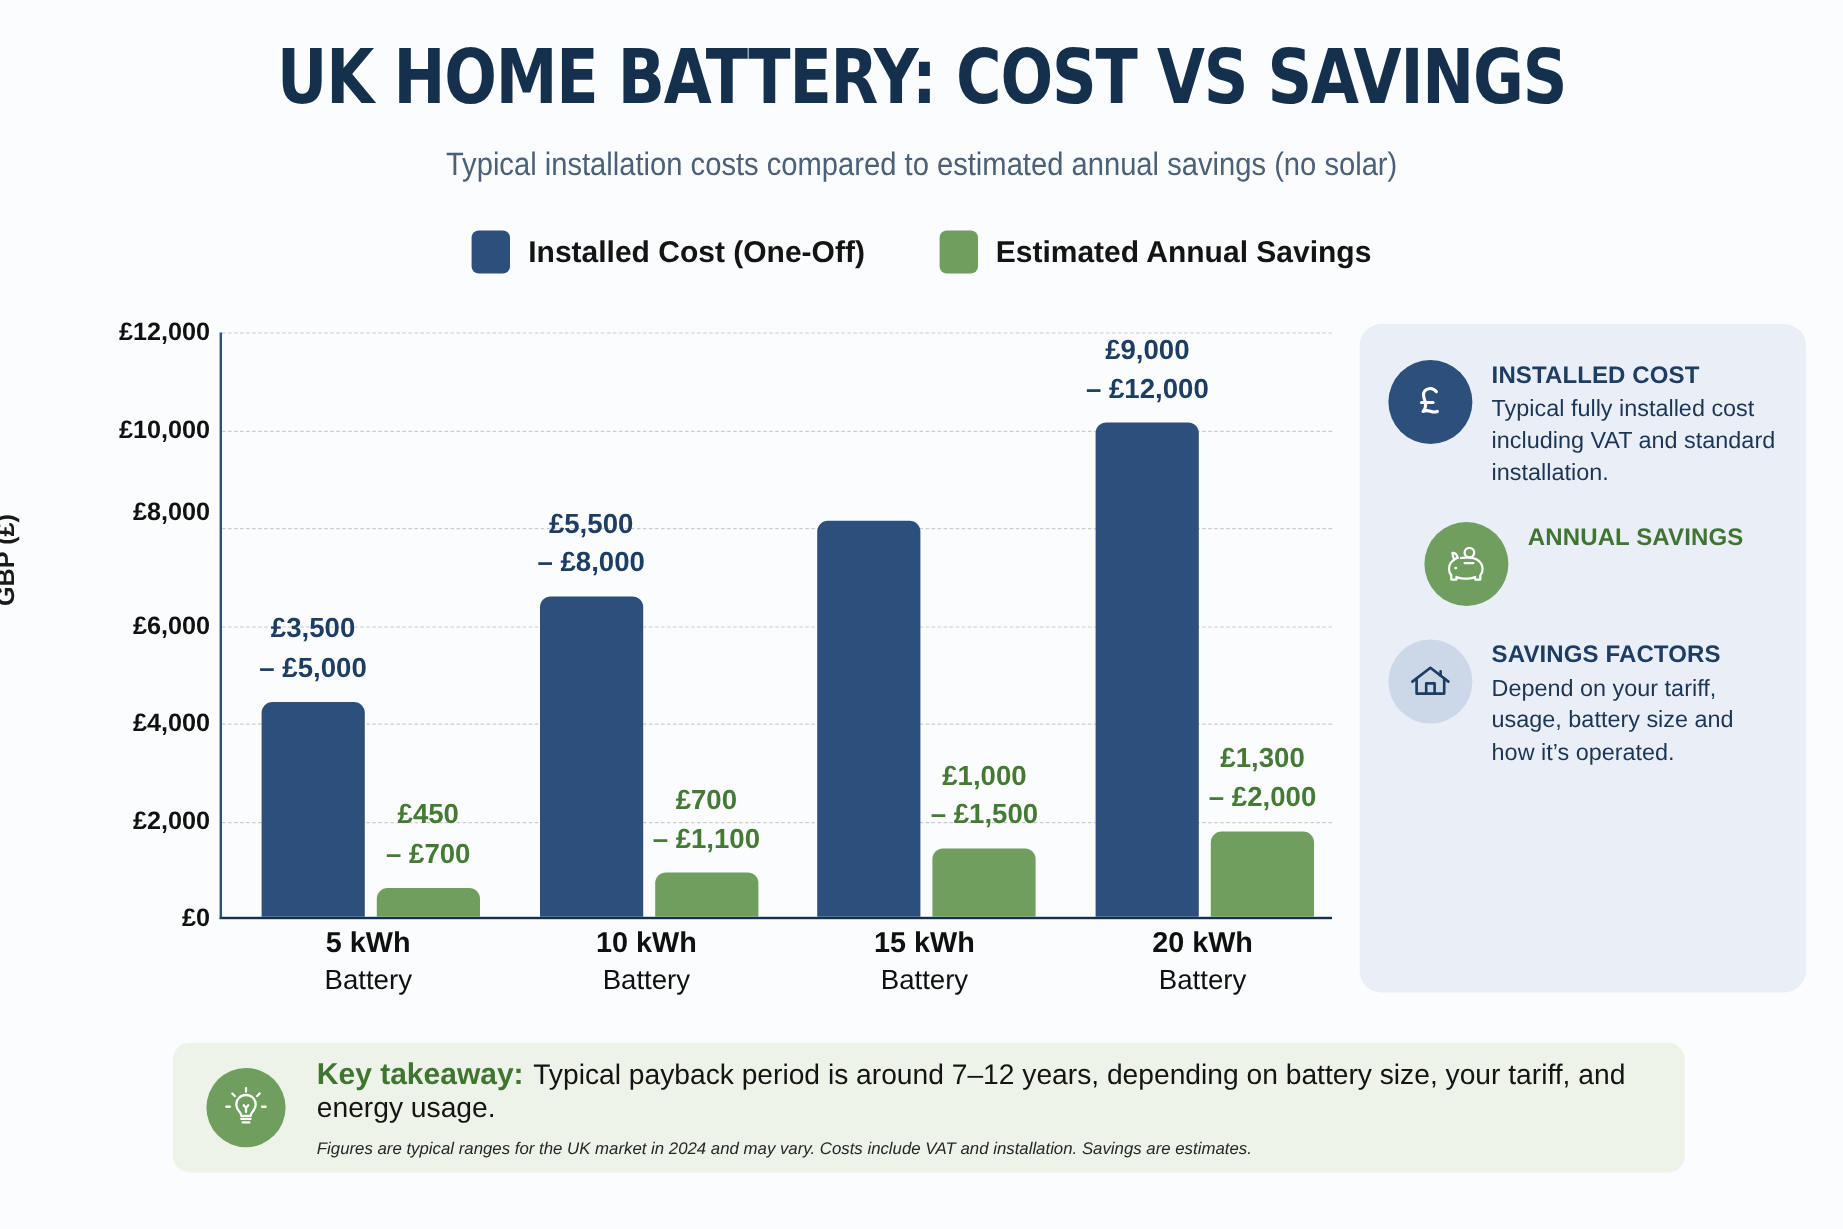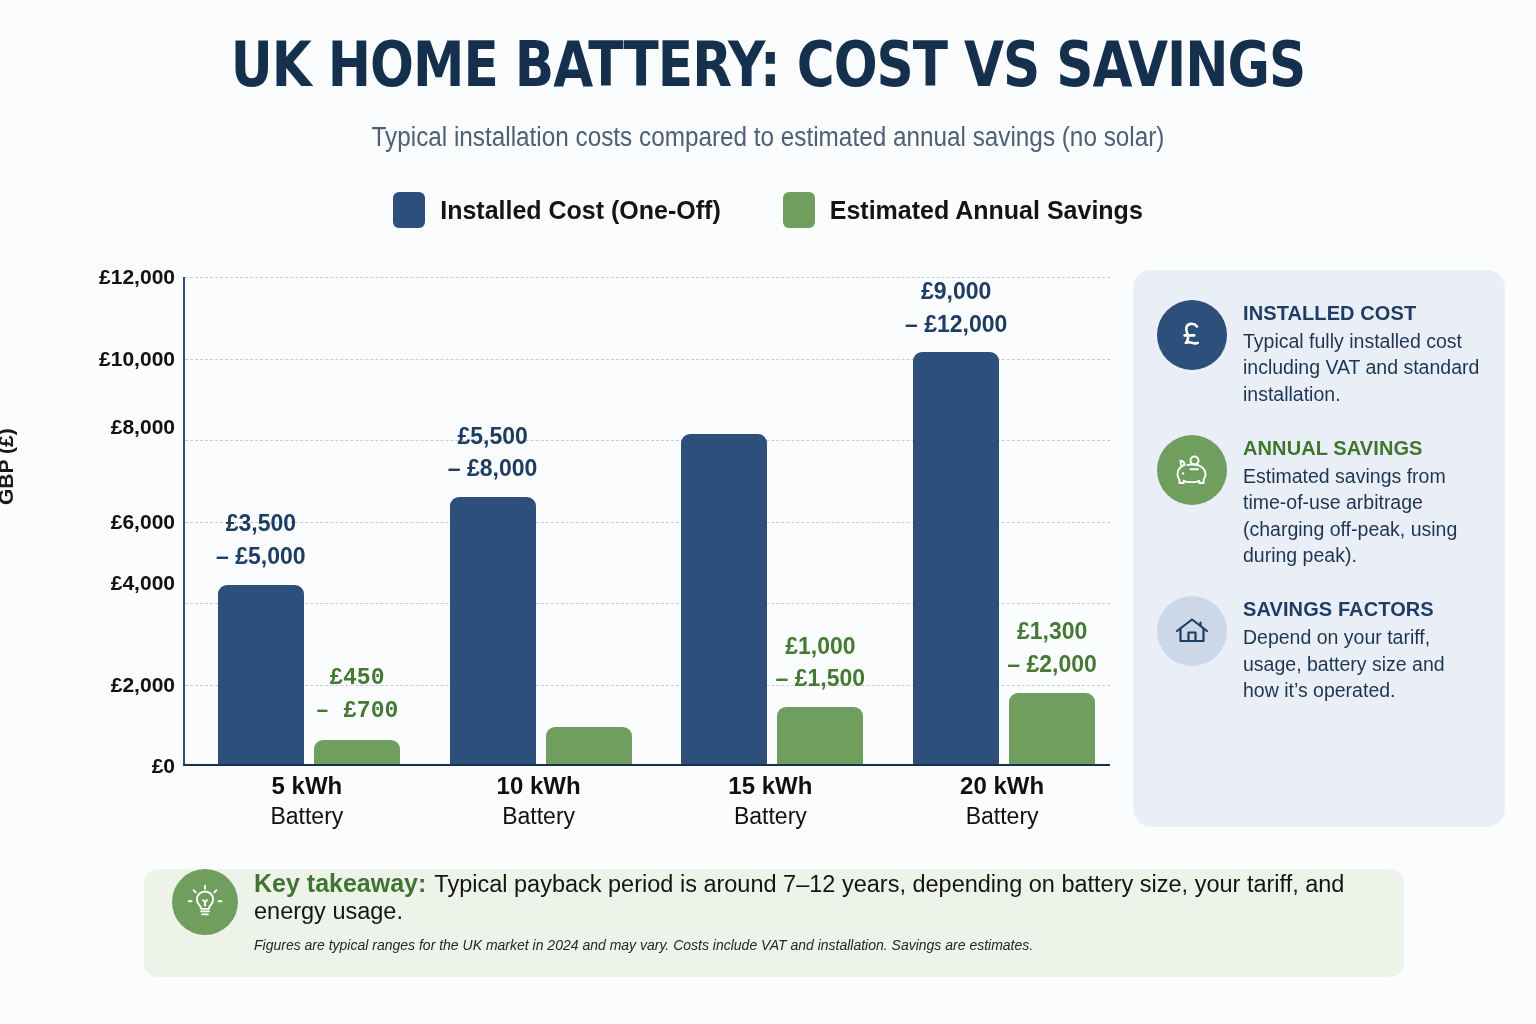--- a/index.html
+++ b/index.html
@@ -96,21 +96,21 @@
   .side-head { font-size: 20px; font-weight: 700; letter-spacing: 0.1px; margin-bottom: 3px; }
   .side-head.blue { color: #1d3d63; }
   .side-head.green { color: #3f7530; }
   .side-body { font-size: 19.5px; line-height: 1.35; color: #1c3553; }
 
   
   .banner {
     position: absolute; left: 144px; top: 869px;
     width: 1260px; height: 108px;
     background: #eef3e9; border-radius: 14px;
-    display: flex; gap: 16px;
+    display: flex; align-items: center; gap: 26px;
     padding: 0 28px;
   }
   .banner-icon {
     flex: 0 0 auto; width: 66px; height: 66px; border-radius: 50%;
     background: #6f9e5f; display: flex; align-items: center; justify-content: center;
   }
   .banner-line1 { font-size: 23.5px; color: #141414; margin-bottom: 12px; }
   .banner-key { font-size: 25px; font-weight: 700; color: #3f7530; margin-right: 8px; }
   .banner-line2 { font-size: 14px; font-style: italic; color: #262626; }
 </style>
@@ -131,49 +131,53 @@
       <span class="legend-swatch" style="background:#6f9e5f"></span>
       <span class="legend-label">Estimated Annual Savings</span>
     </div>
   </div>
 
   <div class="chart-wrap">
     <div class="y-axis-title">GBP (£)</div>
     <div id="yticks">
         <div class="ytick-row" style="top: 511px;">£0</div>
         <div class="ytick-row" style="top: 429.5px;">£2,000</div>
-        <div class="ytick-row" style="top: 328px; padding-left: 24px;">£4,000</div>
+        <div class="ytick-row" style="top: 348px; padding-left: 24px;">£4,000</div>
         <div class="ytick-row" style="top: 266.5px;">£6,000</div>
         <div class="ytick-row" style="top: 172px;">£8,000</div>
         <div class="ytick-row" style="top: 103.5px;">£10,000</div>
         <div class="ytick-row" style="top: 22px;">£12,000</div>
       </div>
     <div class="plot" id="plot">
         <div class="gridline" style="top: 407.5px;"></div>
         <div class="gridline" style="top: 326px;"></div>
         <div class="gridline" style="top: 244.5px;"></div>
         <div class="gridline" style="top: 163px;"></div>
         <div class="gridline" style="top: 81.5px;"></div>
         <div class="gridline" style="top: 0px;"></div>
         <div class="bar cost" style="left: 32.875px; width: 86px; height: 179.3px;"></div>
         <div class="bar-label cost" style="left: -5.125px; width: 162px; bottom: 191.3px;">
           <div>£3,500</div>
           <div>– £5,000</div>
         </div>
         <div class="bar save" style="left: 128.875px; width: 86px; height: 24.45px;"></div>
-        <div class="bar-label save" style="left: 90.875px; width: 162px; bottom: 36.45px; font-family: Liberation Mono, monospace;">
+        <div class="bar-label save" style="left: 90.875px; width: 162px; bottom: 36.45px;">
           <div>£450</div>
           <div>– £700</div>
         </div>
         <div class="bar cost" style="left: 264.625px; width: 86px; height: 266.912px;"></div>
         <div class="bar-label cost" style="left: 226.625px; width: 162px; bottom: 278.912px;">
           <div>£5,500</div>
           <div>– £8,000</div>
         </div>
         <div class="bar save" style="left: 360.625px; width: 86px; height: 36.675px;"></div>
+        <div class="bar-label save" style="left: 322.625px; width: 162px; bottom: 48.675px;">
+          <div>£700</div>
+          <div>– £1,100</div>
+        </div>
         <div class="bar cost" style="left: 496.375px; width: 86px; height: 330.075px;"></div>
         <div class="bar save" style="left: 592.375px; width: 86px; height: 57.05px;"></div>
         <div class="bar-label save" style="left: 554.375px; width: 162px; bottom: 69.05px;">
           <div>£1,000</div>
           <div>– £1,500</div>
         </div>
         <div class="bar cost" style="left: 728.125px; width: 86px; height: 411.575px;"></div>
         <div class="bar-label cost" style="left: 690.125px; width: 162px; bottom: 423.575px;">
           <div>£9,000</div>
           <div>– £12,000</div>
@@ -224,21 +228,20 @@
         <svg width="44" height="44" viewBox="0 0 44 44" fill="none" stroke="#fff" stroke-width="1.9" stroke-linecap="round" stroke-linejoin="round">
           <circle cx="24.5" cy="12.5" r="4"></circle>
           <path d="M14.5 16.8C10.3 18.6 7.5 22.2 7.5 26.2c0 2 .7 3.8 1.9 5.3V35h4.3v-2.2c1.7.8 3.7 1.3 5.9 1.3h3.8c2.2 0 4.2-.5 5.9-1.3V35h4.3v-3.5c1.2-1.5 1.9-3.3 1.9-5.3 0-5.3-4.9-9.6-11-9.6h-3.8c-1.1 0-2.2.1-3.2.4"></path>
           <path d="M14.7 16.9c-.4-2.4-2.2-4.1-4.3-4.1 0 2.1.6 4 1.6 5.4"></path>
           <circle cx="13.1" cy="25.4" r="1.2" fill="#fff" stroke="none"></circle>
           <path d="M20.5 21.2h7.4"></path>
         </svg>
       </div>
       <div class="side-text">
         <div class="side-head green">ANNUAL SAVINGS</div>
-        <div class="side-body">Estimated savings from time-of-use arbitrage (charging off-peak, using during peak).</div>
       </div>
     </div>
 
     <div class="side-card">
       <div class="side-icon pale">
         <svg width="42" height="42" viewBox="0 0 42 42" fill="none" stroke="#1d3d63" stroke-width="2.2" stroke-linecap="round" stroke-linejoin="round">
           <path d="M6 21 21 9.5 36 21"></path>
           <path d="M9.5 18.5V31h23V18.5"></path>
           <path d="M17.5 31v-8.5h7V31"></path>
           <path d="M29.5 12.5v3.4"></path>

